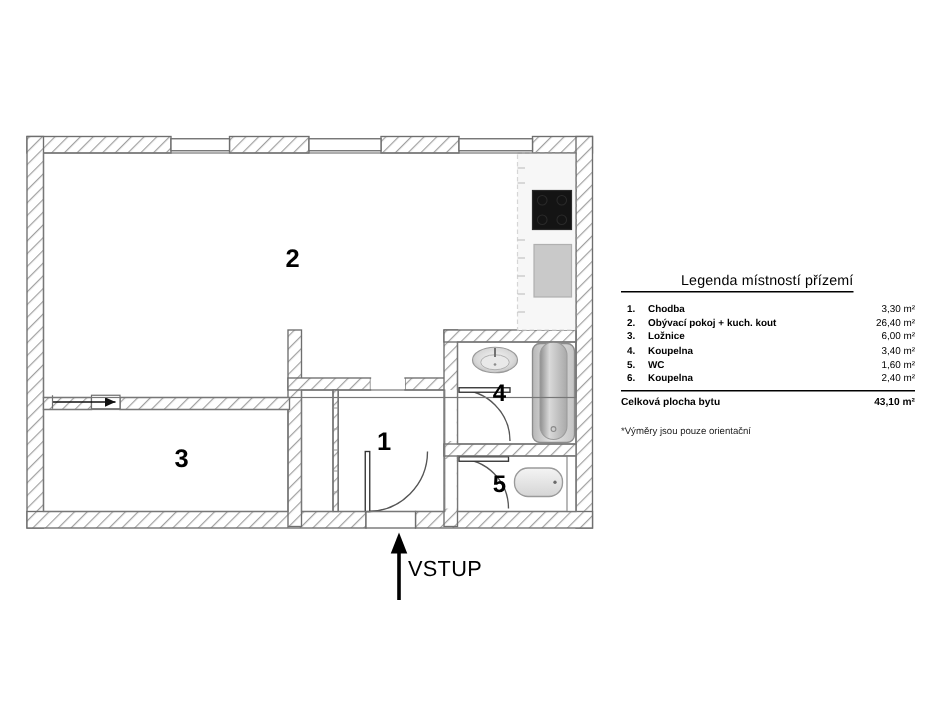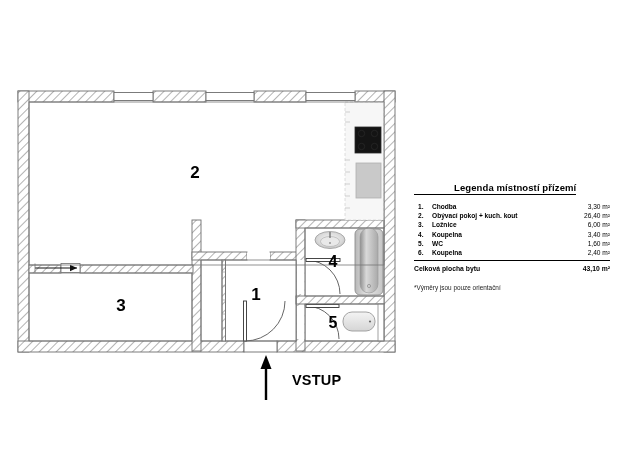--- a/index.html
+++ b/index.html
@@ -27,21 +27,21 @@
   
   .legend {
     position: absolute;
     left: 414px;
     top: 177px;
     width: 196px;
     color: #000;
   }
   .legend-title {
     font-size: 9.5px;
-    font-weight: bold;
+    font-weight: normal;
     letter-spacing: 0.1px;
     border-bottom: 1px solid #000;
     display: inline-block;
     padding-bottom: 1px;
     margin-bottom: 7px;
     white-space: nowrap;
     padding-left: 40px;
   }
   .legend-table {
     width: 100%;
@@ -85,23 +85,22 @@
     color: #222;
     white-space: nowrap;
   }
 
   
   .vstup-label {
     position: absolute;
     left: 272px;
     top: 372px;
     font-size: 14.5px;
-    font-weight: bold;
+    font-weight: normal;
     letter-spacing: 0.2px;
-    margin-left: 20px;
   }
 </style>
 </head>
 <body>
 
 <div id="plan-stage">
 
   <svg id="plan-svg" width="624" height="468" viewBox="0 0 624 468">
     <defs>
       <pattern id="wallHatch" width="6" height="6" patternUnits="userSpaceOnUse" patternTransform="rotate(45)">

